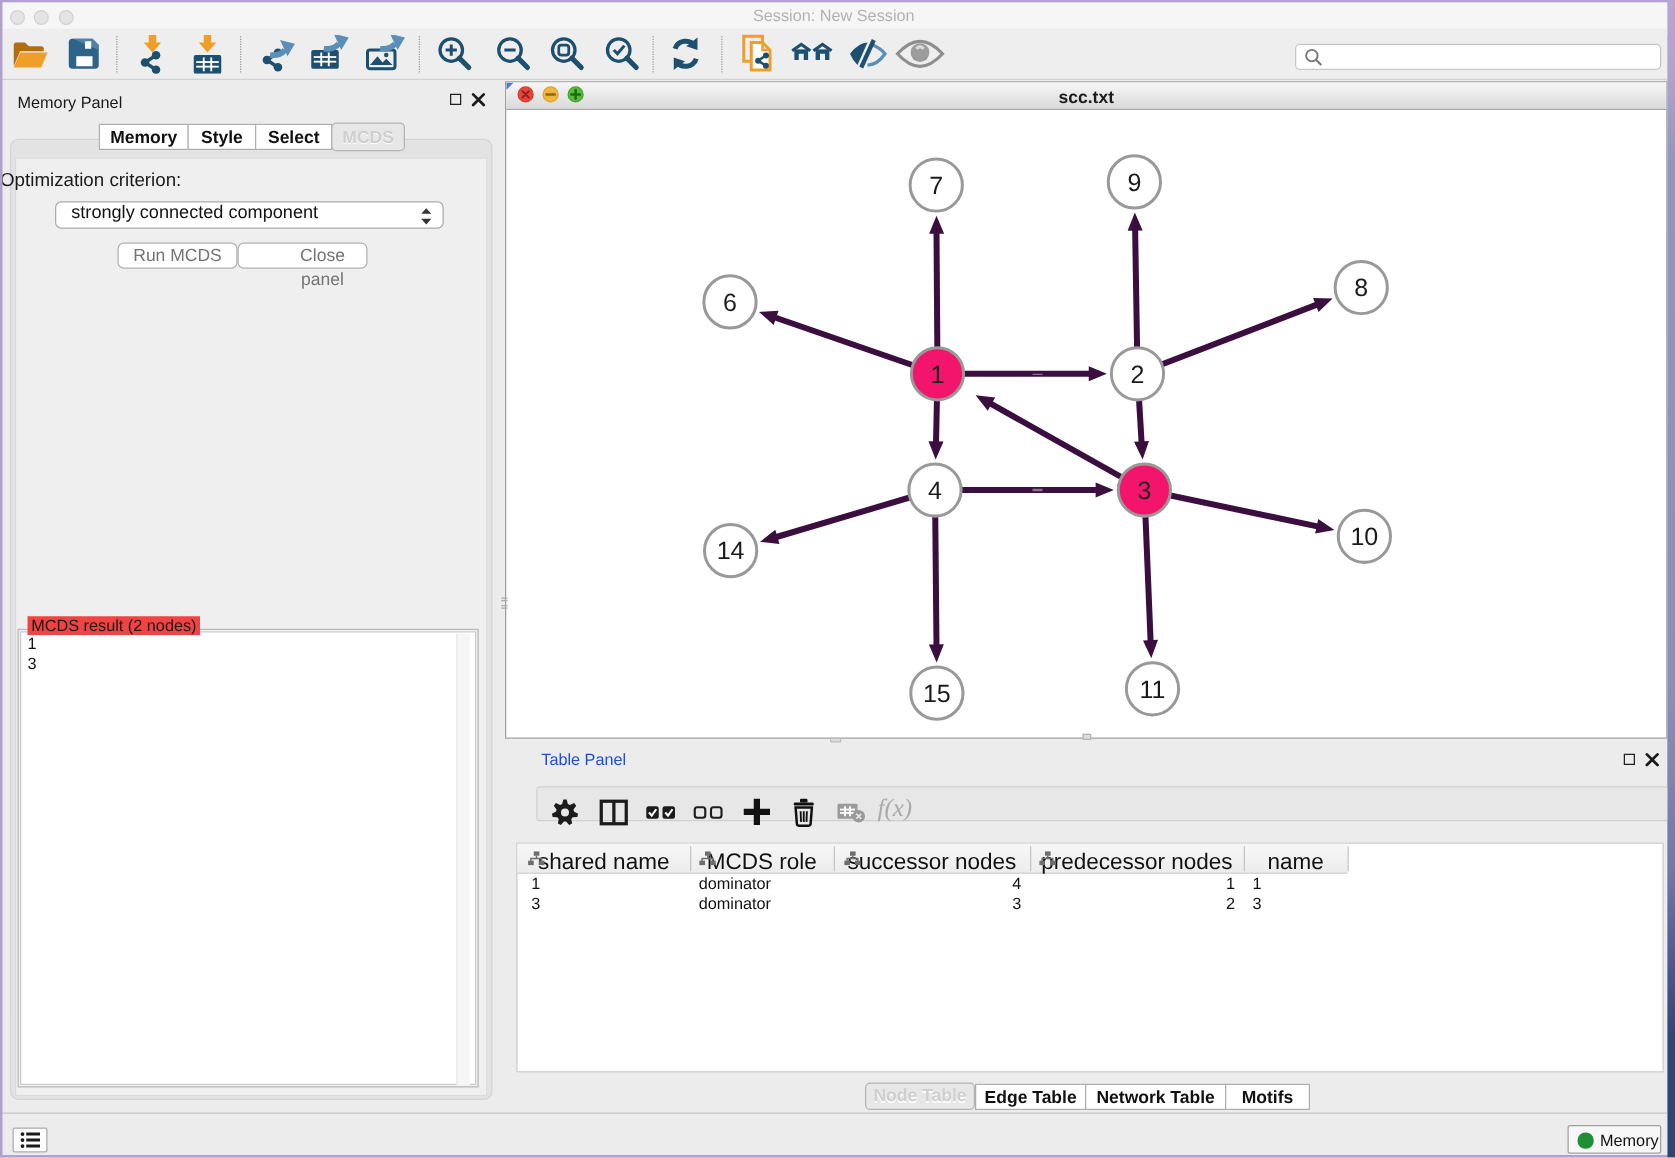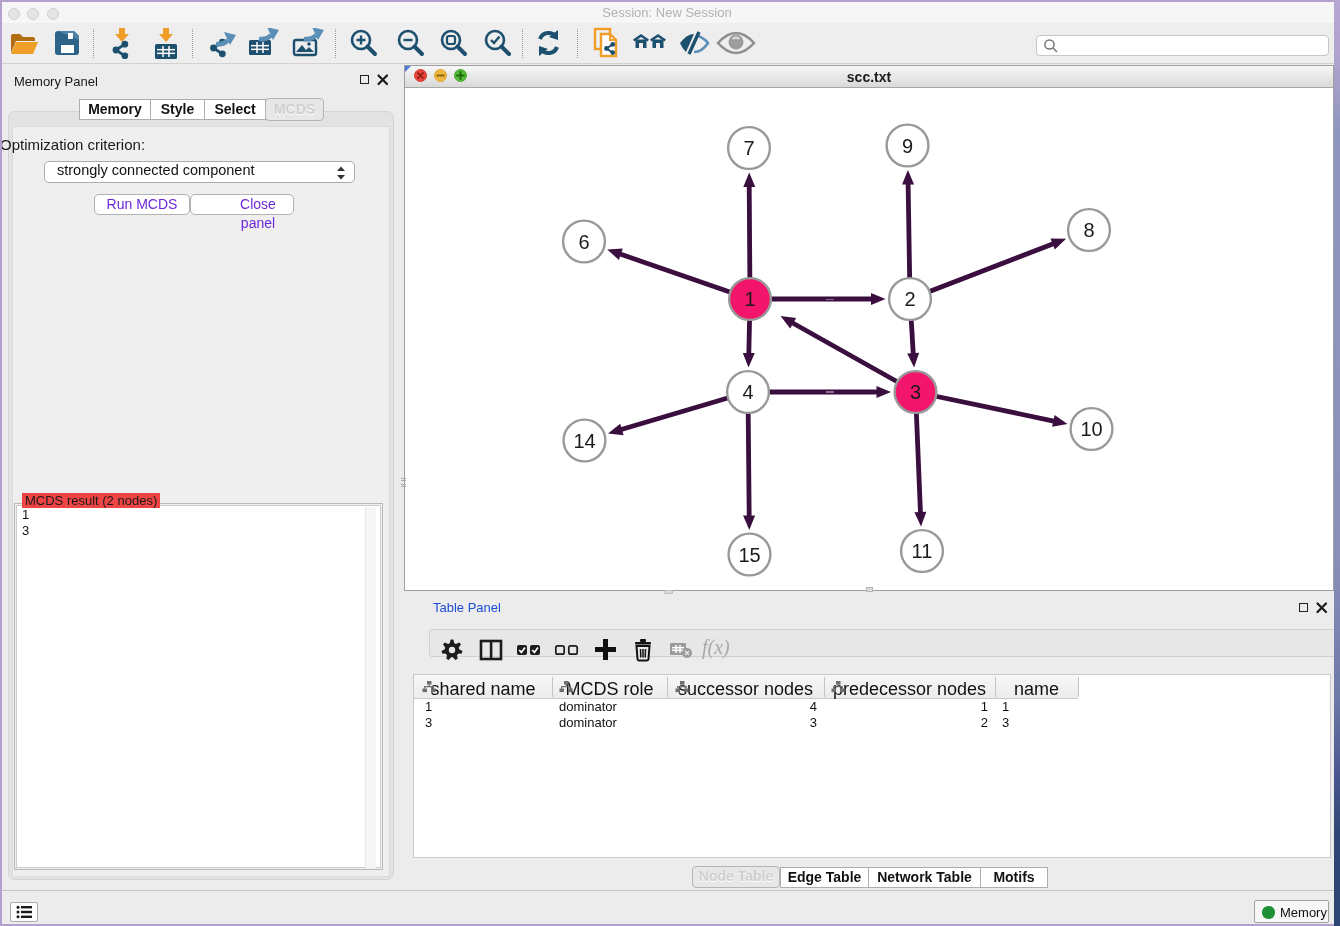--- a/index.html
+++ b/index.html
@@ -19,21 +19,21 @@
   #searchbox { position:absolute; left:1036px; top:12px; width:293px; height:21px; background:#fff; border:1px solid #c6c6c6; border-radius:4px; }
   
   #cp-head-text { position:absolute; left:14px; top:72px; font-size:13px; color:#1a1a1a; }
   .winbtn-sq { position:absolute; width:9px; height:9px; border:1.6px solid #222; }
   .tab { position:absolute; top:0; height:21px; background:#fff; border:1px solid #aeaeae; color:#111; font-size:14px; font-weight:bold; text-align:center; line-height:18px; }
   .tab.sel { background:#e7e7e7; color:#cfcfcf; text-shadow:0 1px 0 #fff; border-radius:4px 4px 4px 4px; border-color:#b4b4b4; }
   #cp-outer { position:absolute; left:8px; top:109px; width:386px; height:769px; background:#e3e3e3; border-radius:7px; border:1px solid #d4d4d4; }
   #cp-inner { position:absolute; left:12px; top:124px; width:378px; height:751px; background:#efefef; border:1px solid #dadada; }
   #opt-label { position:absolute; left:0; top:134px; width:402px; font-size:15px; color:#1a1a1a; }
   #combo { position:absolute; left:44px; top:159px; width:311px; height:22px; background:#fff; border:1px solid #ababab; border-radius:5px; font-size:14.5px; color:#111; line-height:17px; padding-left:12px; }
-  .btn { position:absolute; top:192px; height:21px; background:#fff; border:1px solid #b2b2b2; border-radius:5px; font-size:14px; color:#6d28d9; text-align:center; line-height:19px; }
+  .btn { position:absolute; top:192px; height:21px; background:#fff; border:1px solid #b2b2b2; border-radius:5px; font-size:14px; color:#737373; text-align:center; line-height:19px; }
   
   #grp { position:absolute; left:14px; top:501px; width:369px; height:367px; border:1px solid #b9b9b9; }
   #grp-label { position:absolute; z-index:3; left:7px; top:-11px; background:#ef4444; padding:0 3px; font-size:13px; color:#1a1a1a; }
   #grp-white { position:absolute; left:1px; top:1px; width:365px; height:363px; background:#fff; border:1px solid #cccccc; }
   
   #netwin { position:absolute; left:404px; top:63px; width:930px; height:526px; border:1px solid #9f9f9f; background:#fff; }
   #nettitle { position:absolute; left:0; top:0; width:928px; height:22px; background:linear-gradient(#f7f7f7,#d9d9d9); border-bottom:1px solid #a8a8a8; }
   #nettitle-text { position:absolute; left:0; top:3px; width:100%; text-align:center; font-size:14px; font-weight:bold; color:#1c1c1c; }
   .tlight { position:absolute; top:2.5px; width:13px; height:13px; border-radius:50%; }
   

